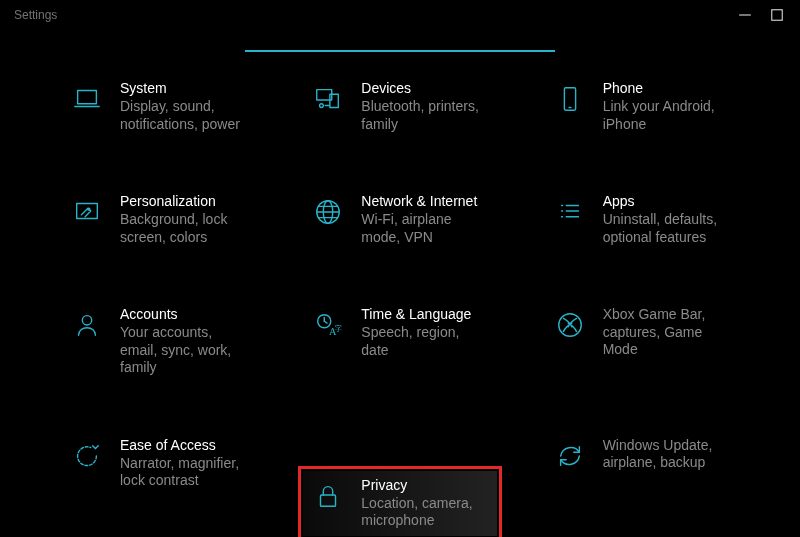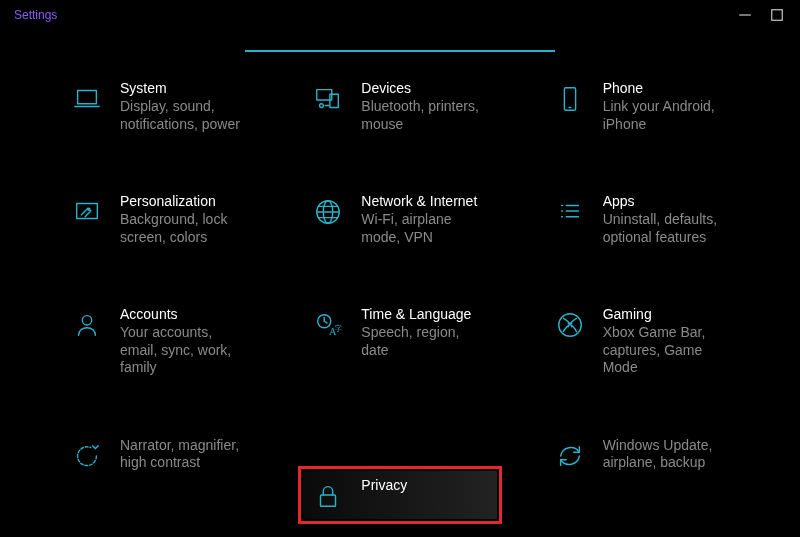--- a/index.html
+++ b/index.html
@@ -1,18 +1,18 @@
 <!DOCTYPE html>
 <html><head>
   <meta charset="utf-8">
   <style>
     * { box-sizing: border-box; margin: 0; padding: 0; }
     html, body { width: 800px; height: 537px; background: #000; color: #fff; font-family: "Segoe UI", Arial, sans-serif; overflow: hidden; }
     .titlebar { display: flex; justify-content: space-between; align-items: center; height: 30px; padding: 0 10px; }
-    .titlebar-left { font-size: 12px; color: #8b5cf6; padding-left: 4px; }
+    .titlebar-left { font-size: 12px; color: #737373; padding-left: 4px; }
     .titlebar-right { display: flex; gap: 18px; align-items: center; padding-right: 6px; }
     .win-btn { width: 14px; height: 14px; display: flex; align-items: center; justify-content: center; color: #ccc; }
     .win-btn svg { display: block; }
     .search-wrap { display: flex; justify-content: center; margin-top: -4px; margin-bottom: 12px; }
     .search { width: 310px; height: 26px; background: #000; border: none; border-bottom: 2px solid #29b3c9; color: #fff; font-size: 13px; padding: 0 6px; outline: none; }
     .grid { padding: 10px 62px 10px 62px; display: grid; grid-template-columns: repeat(3, 1fr); column-gap: 28px; row-gap: 34px; gap: 48px; }
     .tile { display: flex; align-items: flex-start; gap: 16px; padding: 6px 8px; position: relative; }
     .tile.highlight { outline: 3px solid #e3272a; outline-offset: 2px; background: linear-gradient(90deg, #0a0a0a 0%, #222 100%); margin-top: 40px; }
     .icon { flex: 0 0 34px; width: 34px; height: 34px; display: flex; align-items: center; justify-content: center; color: #29b3c9; margin-top: 2px; }
     .icon svg { width: 30px; height: 30px; stroke: currentColor; fill: none; stroke-width: 1.5; stroke-linecap: round; stroke-linejoin: round; }
@@ -62,21 +62,21 @@
     <span class="icon">
       <svg viewBox="0 0 32 32">
           <rect x="4" y="6" width="16" height="11"></rect>
           <rect x="18" y="11" width="9" height="14"></rect>
           <circle cx="9" cy="23" r="2"></circle>
           <line x1="13" y1="23" x2="17" y2="23"></line>
         </svg>
     </span>
     <div class="txt">
       <div class="tile-title">Devices</div>
-      <div class="tile-desc">Bluetooth, printers, mouse</div>
+      <div class="tile-desc">Bluetooth, printers, family</div>
     </div>
   </div>
 
   <div class="tile">
     <span class="icon">
       <svg viewBox="0 0 32 32">
           <rect x="10" y="4" width="12" height="24" rx="1.5"></rect>
           <line x1="15" y1="25" x2="17" y2="25"></line>
         </svg>
     </span>
@@ -163,48 +163,49 @@
   </div>
 
   <div class="tile">
     <span class="icon">
       <svg viewBox="0 0 32 32">
           <circle cx="16" cy="16" r="12"></circle>
           <path d="M9 9c4 2 7 5 9 9M23 9c-4 2-7 5-9 9M9 23c2-4 5-7 9-9M23 23c-2-4-5-7-9-9"></path>
         </svg>
     </span>
     <div class="txt">
-      <div class="tile-title">Gaming</div>
       <div class="tile-desc">Xbox Game Bar, captures, Game Mode</div>
     </div>
   </div>
 
   <div class="tile">
     <span class="icon">
       <svg viewBox="0 0 32 32">
           <path d="M26 16a10 10 0 1 1-6-9" stroke-dasharray="3 2"></path>
           <line x1="22" y1="5" x2="25" y2="8"></line>
           <line x1="25" y1="8" x2="28" y2="5"></line>
         </svg>
     </span>
     <div class="txt">
-      <div class="tile-desc">Narrator, magnifier, high contrast</div>
+      <div class="tile-title">Ease of Access</div>
+      <div class="tile-desc">Narrator, magnifier, lock contrast</div>
     </div>
   </div>
 
 
   <div class="tile highlight">
     <span class="icon">
       <svg viewBox="0 0 32 32">
           <rect x="8" y="15" width="16" height="12" rx="1"></rect>
           <path d="M11 15v-4a5 5 0 0 1 10 0v4"></path>
         </svg>
     </span>
     <div class="txt">
       <div class="tile-title">Privacy</div>
+      <div class="tile-desc">Location, camera, microphone</div>
     </div>
   </div>
 
   <div class="tile">
     <span class="icon">
       <svg viewBox="0 0 32 32">
           <path d="M26 12a11 11 0 0 0-20 4"></path>
           <polyline points="26 6 26 12 20 12"></polyline>
           <path d="M6 20a11 11 0 0 0 20-4"></path>
           <polyline points="6 26 6 20 12 20"></polyline>

